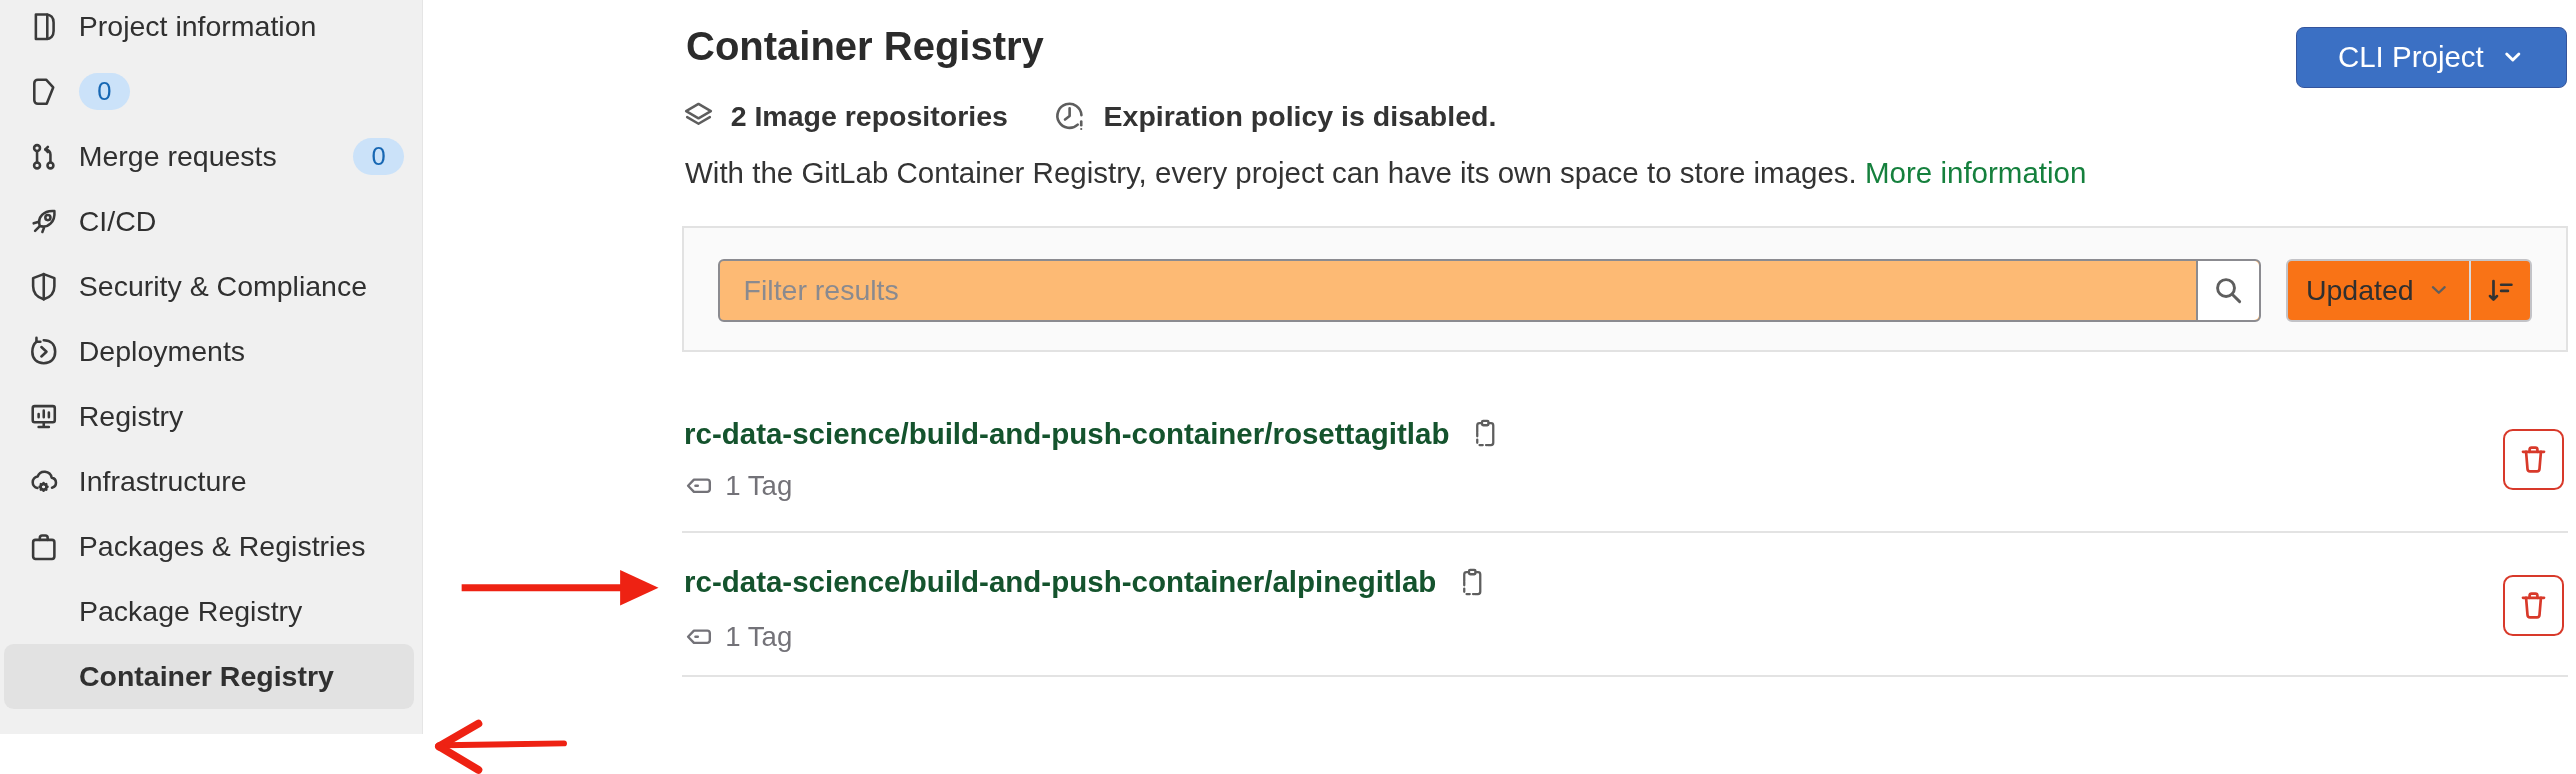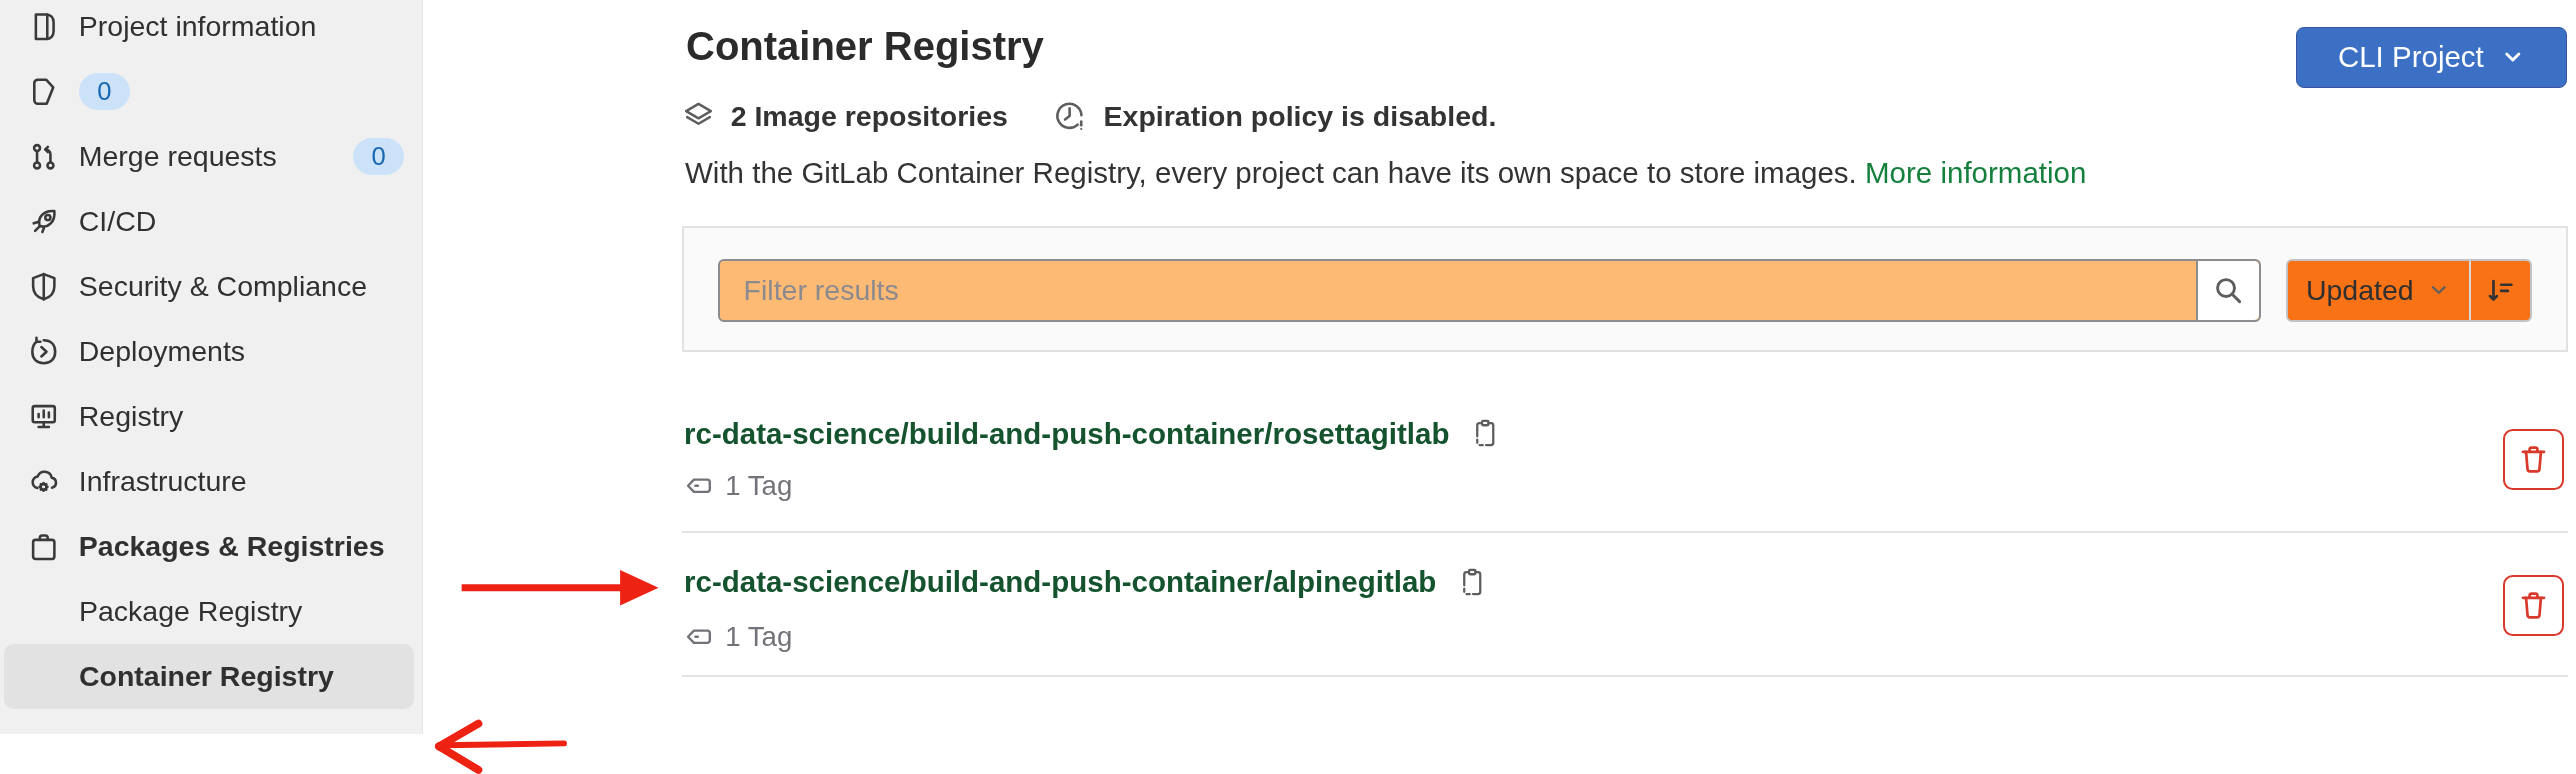--- a/index.html
+++ b/index.html
@@ -8,21 +8,21 @@
     background:#ffffff;color:#303030;
     font-family:"Liberation Sans", sans-serif;
   }
   
   .sidebar{position:absolute;left:0;top:0;width:423px;height:734px;background:#f0f0f0;border-right:1px solid #e5e5e5;box-sizing:border-box;}
   .nav{position:absolute;left:0;top:-5.9px;right:0;}
   .nav-item{height:65px;display:flex;align-items:center;padding:0 17.7px 0 27.6px;font-size:28.5px;gap:19.7px;cursor:pointer;color:#303030;}
   .nav-item .nicon{width:31.5px;height:31.5px;flex:none;display:flex;align-items:center;justify-content:center;}
   .nav-item .nicon svg{stroke:#3a3a3a;fill:none;stroke-width:1.3;stroke-linecap:round;stroke-linejoin:round;}
   .nav-item .nlabel{flex:1;white-space:nowrap;}
-  .nav-item.section-bold .nlabel{font-weight:700;}
+  .nav-item.section-bold .nlabel{font-weight:400;}
   .nav-item.sub{padding-left:79px;}
   .nav-item.active{background:#e2e2e2;border-radius:9.8px;margin:0 7.9px 0 3.9px;padding-left:75px;}
   .nav-item.active .nlabel{font-weight:700;}
   .badge{background:#cbe2f9;color:#1767b3;border-radius:19.7px;min-width:27.6px;height:37px;font-size:25.6px;display:flex;align-items:center;justify-content:center;padding:0 11.8px;flex:none;}
   
   .main{position:absolute;left:423px;top:0;width:2153px;height:775px;background:#fff;}
   .page-title{position:absolute;left:263px;top:23.6px;font-size:40px;font-weight:700;color:#2b2b2b;}
   .cli-btn{position:absolute;left:1873px;top:26.6px;width:271px;height:61px;background:#3b70c4;border:1px solid #34549c;border-radius:7.9px;color:#fff;font-size:29.5px;display:flex;align-items:center;justify-content:center;gap:15.7px;cursor:pointer;}
   .cli-btn svg{stroke:#fff;fill:none;stroke-width:1.8;stroke-linecap:round;stroke-linejoin:round;}
   .meta-row{position:absolute;left:259px;top:97px;height:39px;display:flex;align-items:center;font-size:28.5px;font-weight:600;color:#333;}

